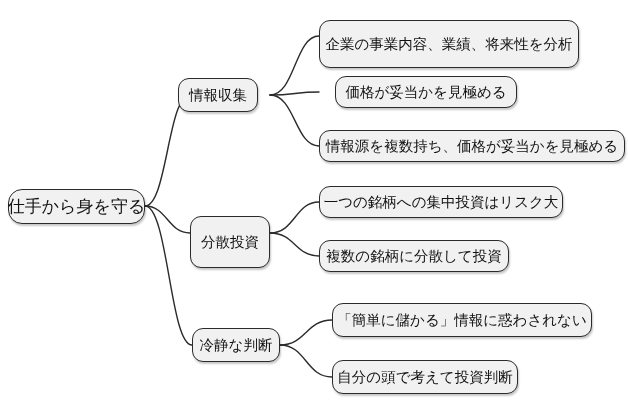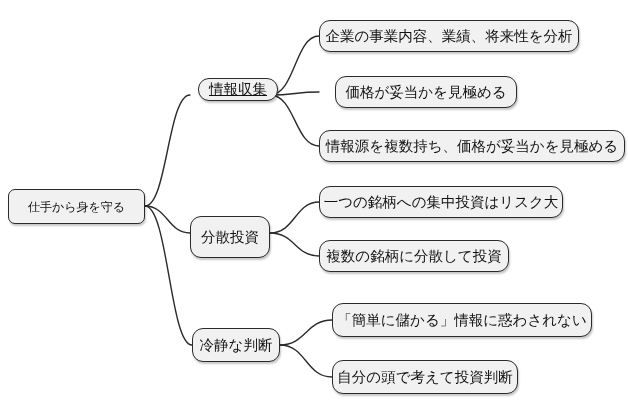--- a/index.html
+++ b/index.html
@@ -36,27 +36,27 @@
     background: #f1f1f1;
     border: 1.5px solid #2b2b2b;
     border-radius: 11px;
     box-shadow: 1px 2px 2px rgba(0,0,0,0.22);
     color: #111111;
     font-size: 14.5px;
     line-height: 1;
     white-space: nowrap;
     text-align: center;
   }
-  .node.root { border-radius: 7px; font-size: 12px; }
+  .node.root { border-radius: 14px; font-size: 17px; }
 
   #n-root { left: 8px;   top: 189px; width: 137px; height: 35px; }
-  #n-b0   { left: 198px; top: 78px;  width: 80px;  height: 23px; text-decoration: underline; }
-  #n-b1   { left: 190px; top: 216px; width: 80px;  height: 42px; }
+  #n-b0   { left: 178px; top: 78px;  width: 80px;  height: 34px; }
+  #n-b1   { left: 190px; top: 216px; width: 80px;  height: 52px; }
   #n-b2   { left: 192px; top: 328px; width: 88px;  height: 34px; }
-  #n-l00  { left: 319px; top: 20px;  width: 260px; height: 32px; }
+  #n-l00  { left: 319px; top: 20px;  width: 260px; height: 48px; }
   #n-l01  { left: 335px; top: 76px;  width: 182px; height: 32px; }
   #n-l02  { left: 319px; top: 130px; width: 306px; height: 32px; }
   #n-l10  { left: 319px; top: 186px; width: 244px; height: 32px; }
   #n-l11  { left: 319px; top: 240px; width: 190px; height: 32px; }
   #n-l20  { left: 332px; top: 303px; width: 260px; height: 34px; }
   #n-l21  { left: 332px; top: 360px; width: 186px; height: 34px; }
 </style>
 </head>
 <body>
 

